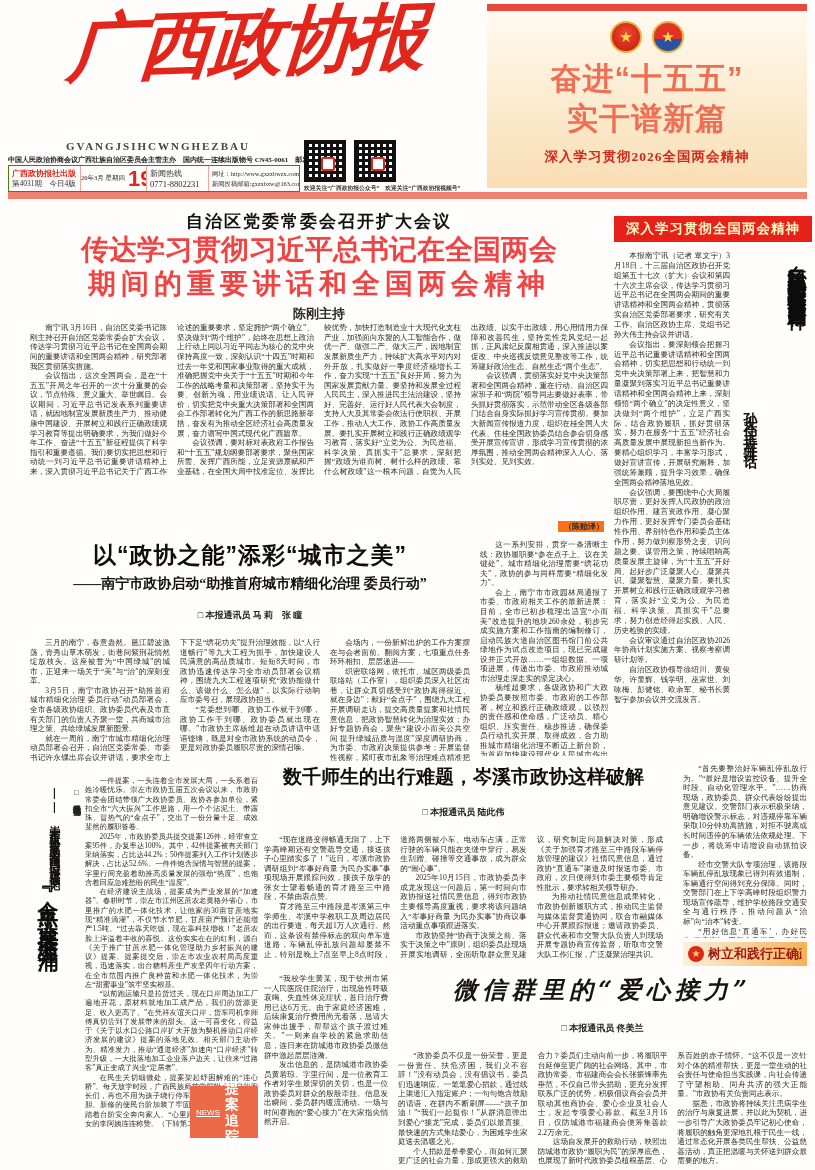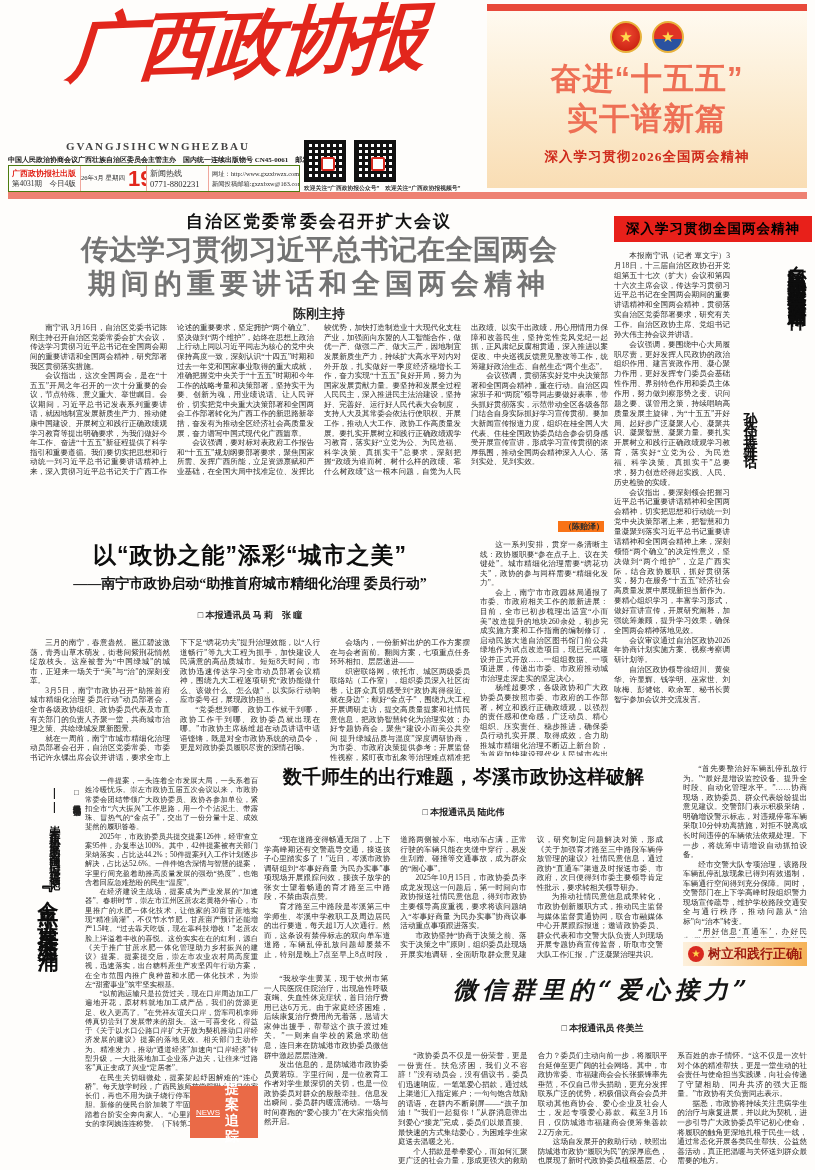--- a/index.html
+++ b/index.html
@@ -51,40 +51,40 @@
   .emblem.nat{ background:radial-gradient(circle at 50% 40%,#f04a33,#c01708);}
   .emblem.cppcc{ background:linear-gradient(180deg,#e03324 58%,#2a52a0 58%);}
   .promo-t{ font-family:"Liberation Sans",sans-serif; font-weight:900; color:#ee6f55;
             font-size:31px; line-height:1.3; letter-spacing:1px;}
   .promo-s{ margin-top:8px; font-weight:bold; font-size:13.5px; color:#cf2a1b; letter-spacing:1px;}
 
   .divbar{ position:absolute; left:8px; top:192px; width:799px; height:7px; background:#ee8172;}
 
   
   .kicker{ font-size:17px; font-weight:bold; text-align:center; letter-spacing:2px; color:#111;}
-  .bigline{ font-family:"Liberation Sans",sans-serif; font-weight:900; color:#737373;
+  .bigline{ font-family:"Liberation Sans",sans-serif; font-weight:900; color:#ef4444;
             text-align:center; font-size:28px; line-height:1.22; white-space:nowrap;}
   .bigline.l2{ letter-spacing:5px;}
   .presider{ text-align:center; font-size:13px; font-weight:bold; margin-top:4px;}
   .byline{ text-align:center; font-size:9px; font-weight:bold; margin:16px 0; color:#222;}
   .body-cols p{ font-size:7.6px; line-height:1.26; text-align:justify; text-indent:2em;
                 color:#2b2b2b;}
   .cols4{ column-count:4; column-gap:10px;}
   .cols3{ column-count:3; column-gap:10px;}
   .clip{ overflow:hidden;}
 
   
   .a1{ position:absolute; left:30px; top:210px; width:578px; height:322px;}
   .a1 .body{ margin-top:0; height:196px;}
   .a1-end{ position:absolute; right:4px; bottom:0; font-size:8px; font-weight:bold;
            background:#f97316; padding-left:6px;}
 
   
   .sb{ position:absolute; left:614px; top:216px; width:198px; height:544px;}
-  .sb-banner{ height:26px; background:#e8201a; color:#000000; font-weight:900;
+  .sb-banner{ height:26px; background:#e8201a; color:#fef9c3; font-weight:900;
               font-family:"Liberation Sans",sans-serif; font-size:13.5px; text-align:center;
               line-height:26px; letter-spacing:1px;}
   .sb-row{ display:flex; margin-top:9px; height:505px;}
   .sb-text{ width:116px; overflow:hidden;}
   .sb-text p{ font-size:7.6px; line-height:1.3; text-align:justify; text-indent:2em;}
   .vtext{ writing-mode:vertical-rl;}
   .sb-sub{ width:30px; font-size:14px; font-weight:bold; letter-spacing:6px;
            padding-top:150px; color:#111; font-family:"Liberation Sans",sans-serif;}
   .sb-head{ width:48px; font-family:"Liberation Sans",sans-serif; font-weight:900;
             font-size:19px; letter-spacing:2px; color:#0d0d0d; line-height:1.15;}
@@ -204,22 +204,22 @@
         <p>会议强调，贯彻落实好党中央决策部署和全国两会精神，重在行动。自治区四家班子和“两院”领导同志要做好表率，带头抓好贯彻落实，示范带动全区各级各部门结合自身实际抓好学习宣传贯彻。要加大新闻宣传报道力度，组织在桂全国人大代表、住桂全国政协委员结合参会切身感受开展宣传宣讲，形成学习宣传贯彻的浓厚氛围，推动全国两会精神深入人心、落到实处、见到实效。</p>
       </div>
     <div class="a1-end">（陈贻泽）</div>
   </div>
 
   <div class="sb">
     <div class="sb-banner">深入学习贯彻全国两会精神</div>
     <div class="sb-row">
       <div class="sb-text clip">
           <p>本报南宁讯（记者 覃文宇）3月18日，十三届自治区政协召开党组第五十七次（扩大）会议和第四十六次主席会议，传达学习贯彻习近平总书记在全国两会期间的重要讲话精神和全国两会精神，贯彻落实自治区党委部署要求，研究有关工作。自治区政协主席、党组书记孙大伟主持会议并讲话。</p>
+          <p>会议指出，要深刻领会把握习近平总书记重要讲话精神和全国两会精神，切实把思想和行动统一到党中央决策部署上来，把智慧和力量凝聚到落实习近平总书记重要讲话精神和全国两会精神上来，深刻领悟“两个确立”的决定性意义，坚决做到“两个维护”，立足广西实际，结合政协履职，抓好贯彻落实，努力在服务“十五五”经济社会高质量发展中展现新担当新作为。要精心组织学习，丰富学习形式，做好宣讲宣传，开展研究阐释，加强统筹兼顾，提升学习效果，确保全国两会精神落地见效。</p>
           <p>会议强调，要围绕中心大局履职尽责，更好发挥人民政协的政治组织作用、建言资政作用、凝心聚力作用，更好发挥专门委员会基础性作用、界别特色作用和委员主体作用，努力做到察形势之变、识问题之要、谋管用之策，持续唱响高质量发展主旋律，为“十五五”开好局、起好步广泛凝聚人心、凝聚共识、凝聚智慧、凝聚力量。要扎实开展树立和践行正确政绩观学习教育，落实好“立党为公、为民造福、科学决策、真抓实干”总要求，努力创造经得起实践、人民、历史检验的实绩。</p>
-          <p>会议指出，要深刻领会把握习近平总书记重要讲话精神和全国两会精神，切实把思想和行动统一到党中央决策部署上来，把智慧和力量凝聚到落实习近平总书记重要讲话精神和全国两会精神上来，深刻领悟“两个确立”的决定性意义，坚决做到“两个维护”，立足广西实际，结合政协履职，抓好贯彻落实，努力在服务“十五五”经济社会高质量发展中展现新担当新作为。要精心组织学习，丰富学习形式，做好宣讲宣传，开展研究阐释，加强统筹兼顾，提升学习效果，确保全国两会精神落地见效。</p>
           <p>会议审议通过自治区政协2026年协商计划实施方案、视察考察调研计划等。</p>
           <p>自治区政协领导徐绍川、黄俊华、许显辉、钱学明、巫家世、刘咏梅、彭健铭、欧余军、秘书长黄智宇参加会议并交流发言。</p>
         </div>
       <div class="sb-sub vtext">孙大伟主持并讲话</div>
       <div class="sb-head vtext">自治区政协党组召开扩大会议传达学习全国两会精神</div>
     </div>
   </div>
 
   <div class="a2">
     <div class="a2-main">

